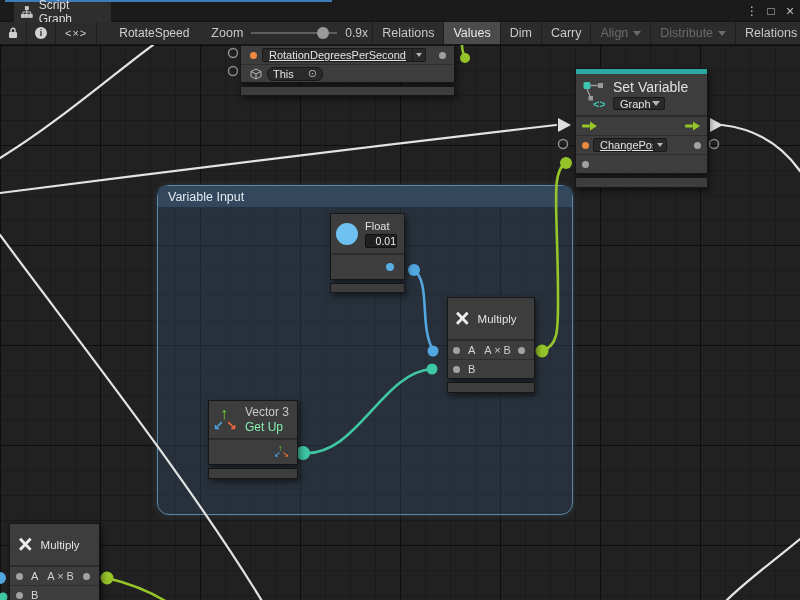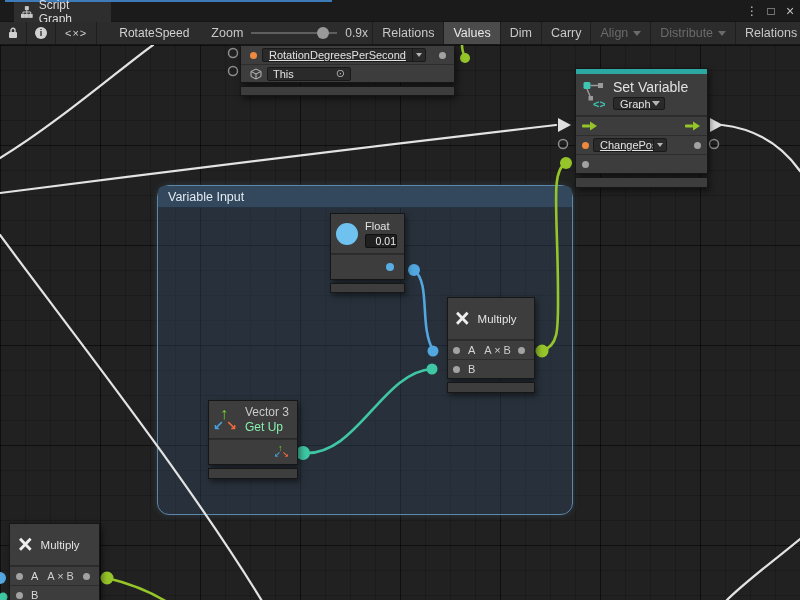--- a/index.html
+++ b/index.html
@@ -203,21 +203,21 @@
             <span class="cbox">
                 <span class="caret"></span>
               </span>
           </div>
           <span class="pdot gray" style="margin-left:auto;margin-right:8px;"></span>
         </div>
         <div class="nrow">
           <svg width="12" height="12" viewBox="0 0 12 12" style="margin-left:9px;flex:0 0 auto;">
             <path d="M6,1 L11,3.5 V8.5 L6,11 L1,8.5 V3.5 Z M1,3.5 L6,6 L11,3.5 M6,6 V11" fill="none" stroke="#b8b8b8" stroke-width="1"></path>
           </svg>
-          <div class="field" style="margin-left:5px;width:84px;">
+          <div class="field" style="margin-left:5px;width:56px;border-radius:6px;">
             <span>This</span>
             <span class="tgt">⊙</span>
           </div>
         </div>
       </div>
       <div class="nfooter"></div>
     </div>
 
     <div class="node" style="left:575px;top:23px;width:133px;">
       <div class="nsec">

